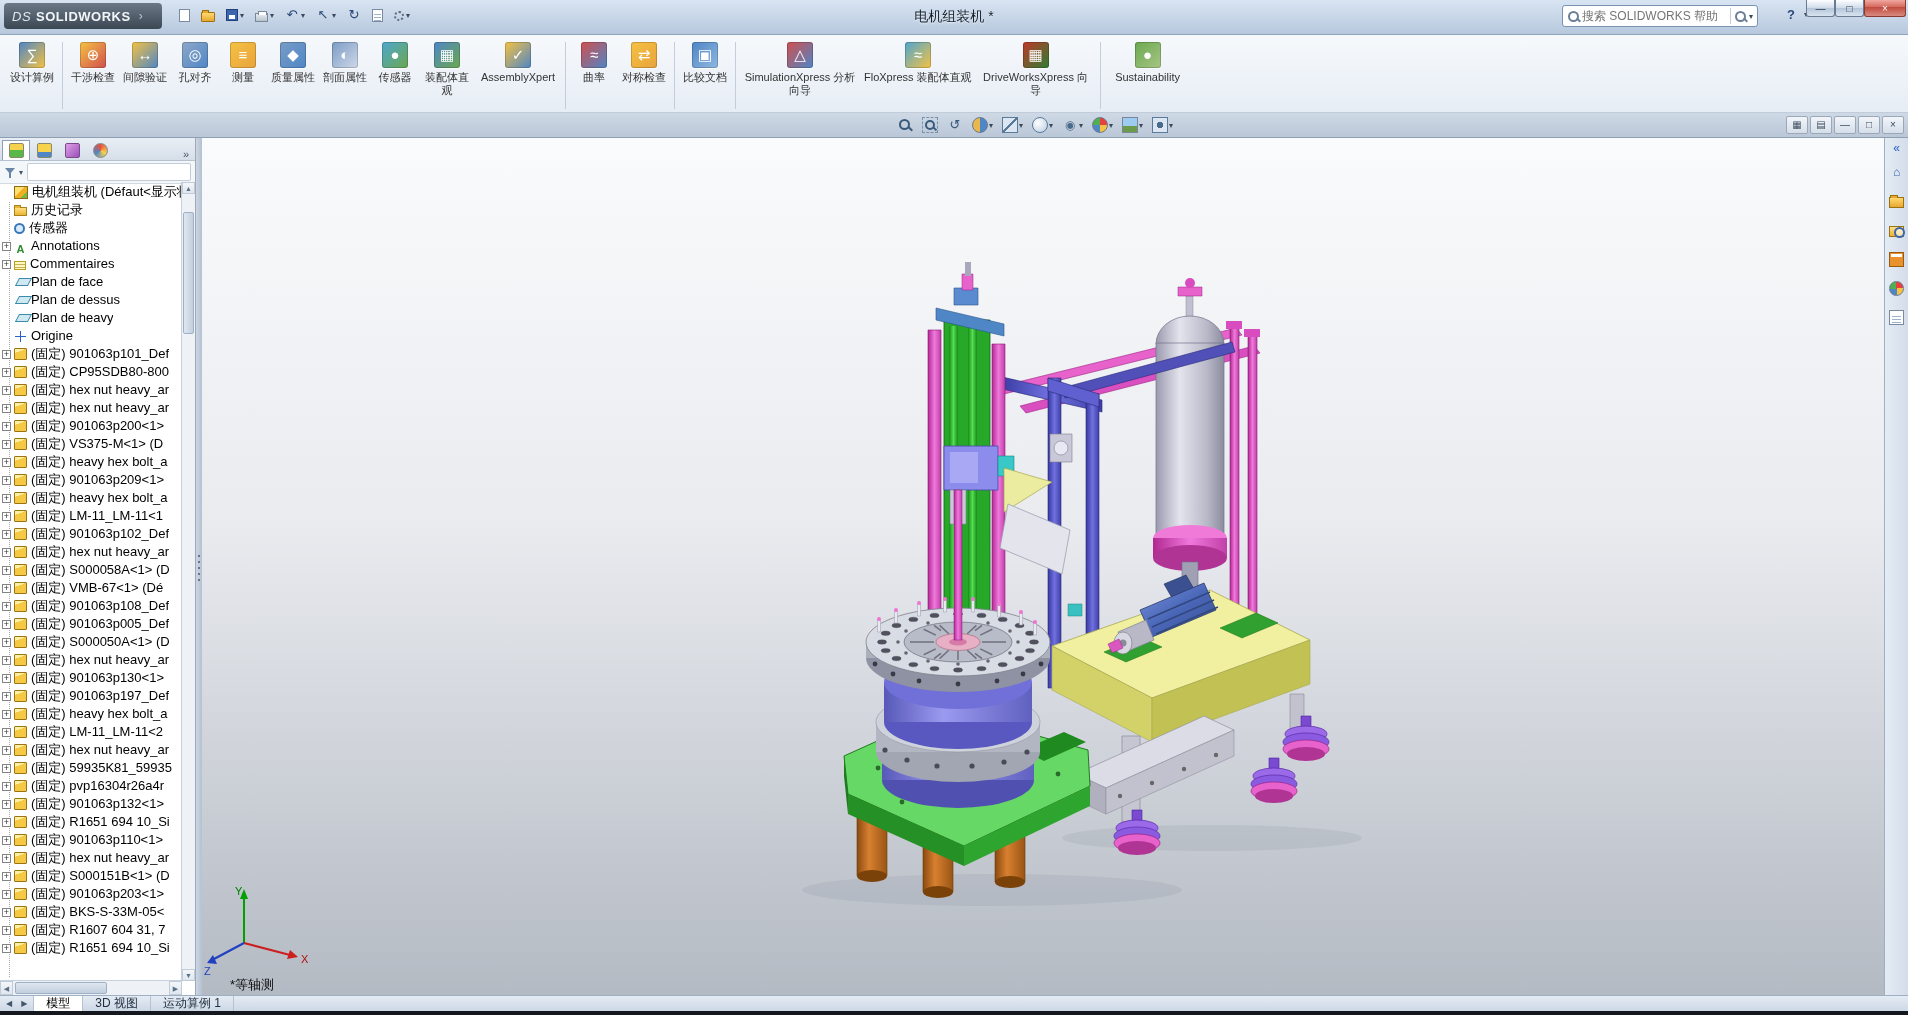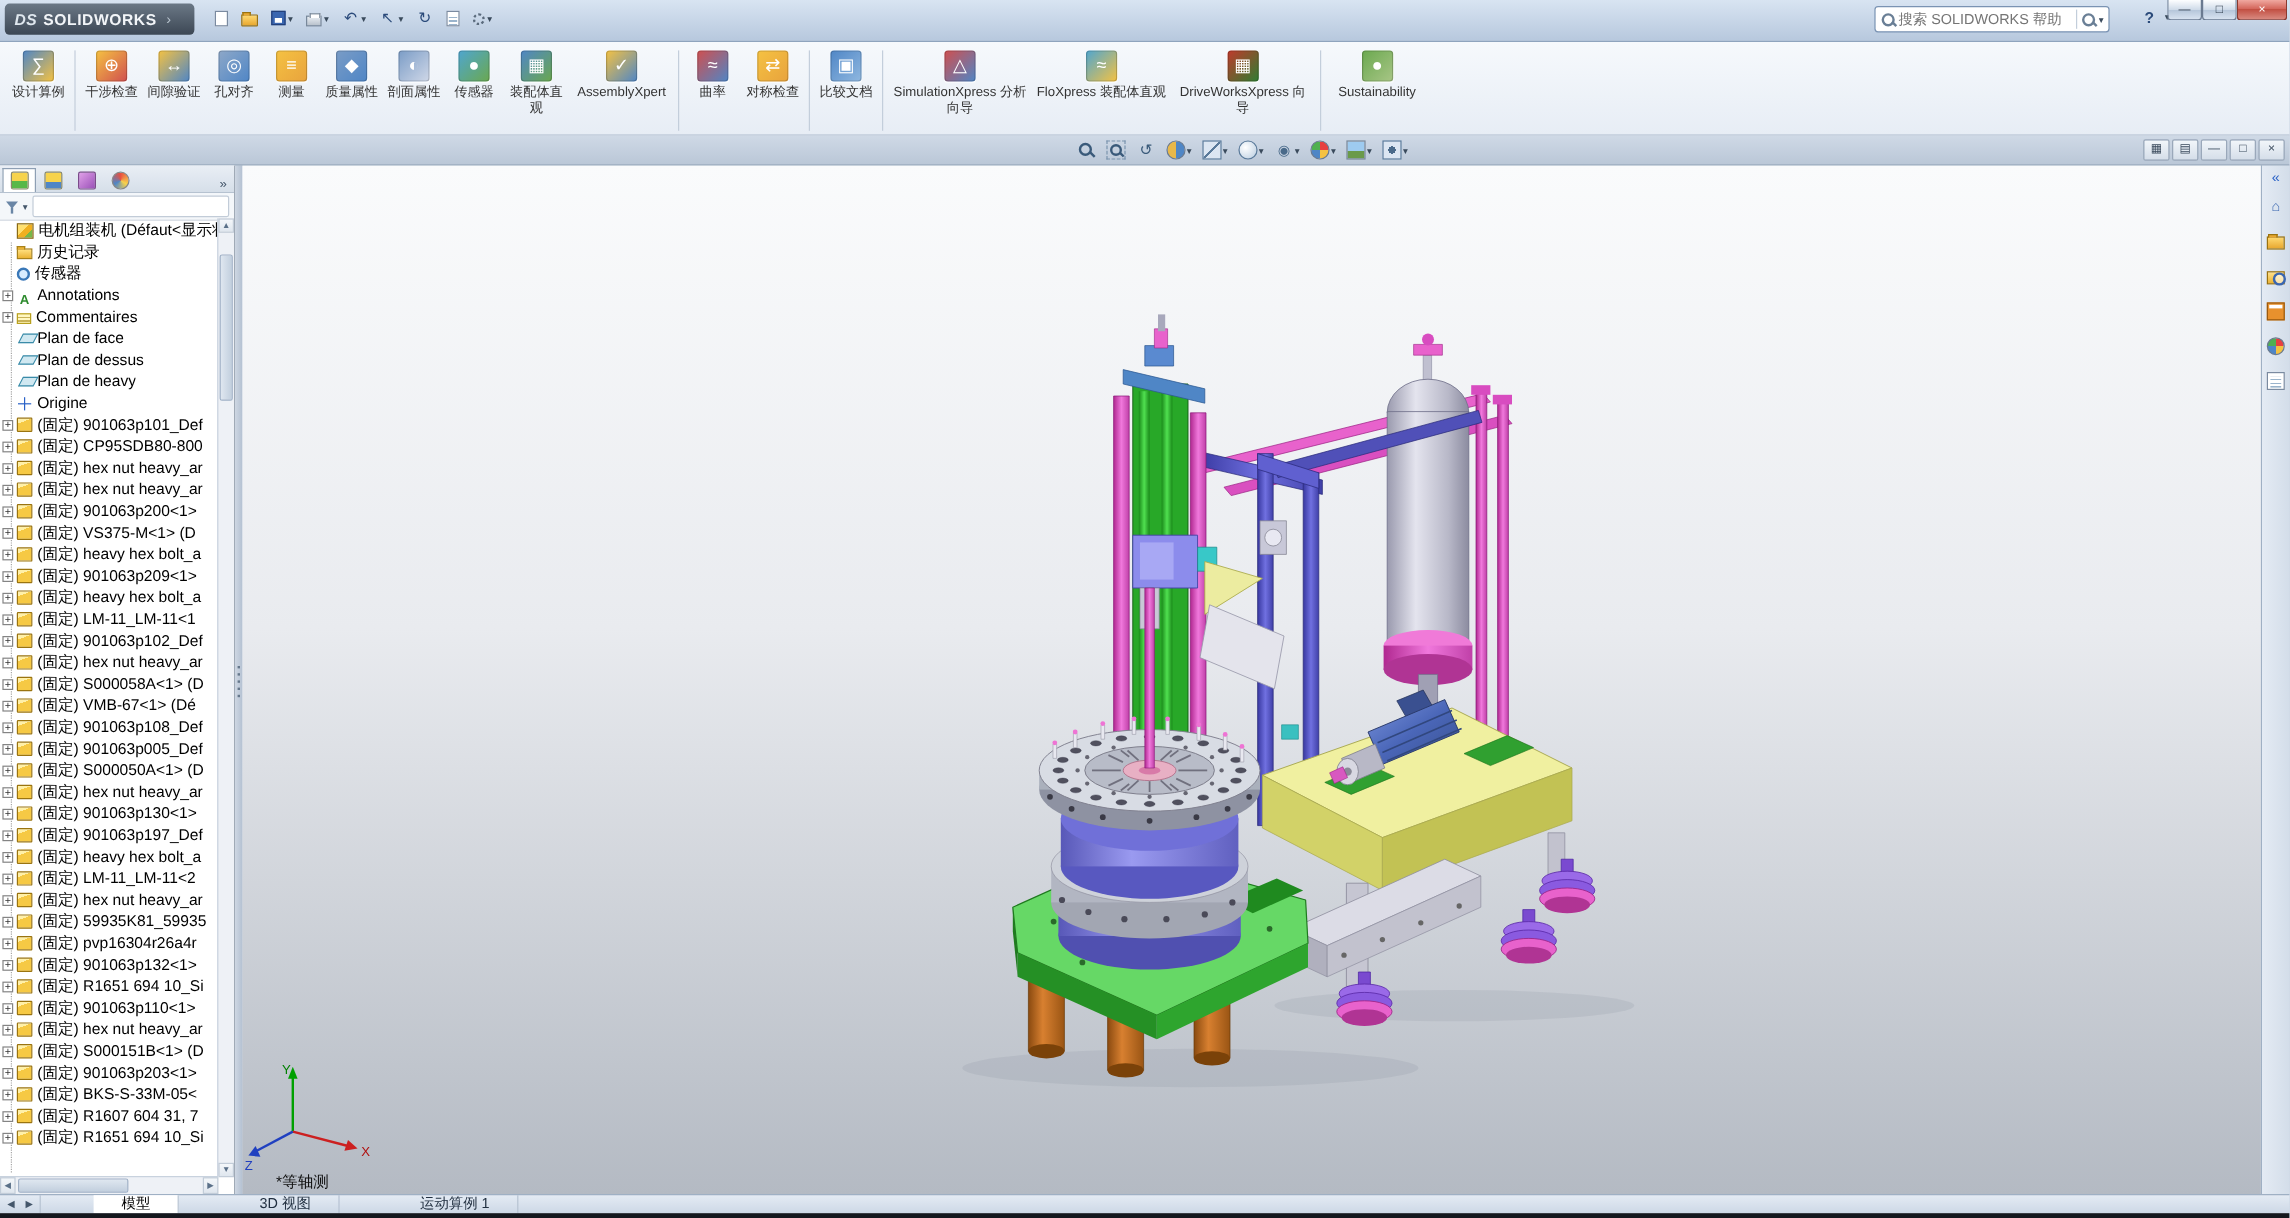--- a/index.html
+++ b/index.html
@@ -8,21 +8,21 @@
        -webkit-font-smoothing:antialiased;}
   #app{position:absolute;inset:0;display:flex;flex-direction:column;}
 
   
   .titlebar{height:34px;position:relative;flex:0 0 34px;
     background:linear-gradient(var(--titlebar_top,#d8e4f2),var(--titlebar_bottom,#b7c8dd));
     border-bottom:1px solid #8fa4bd;}
   .sw-logo{position:absolute;left:4px;top:3px;height:26px;width:158px;border-radius:4px;
     background:linear-gradient(#6b7886,#3c4754);color:#f2f5f8;display:flex;align-items:center;
     padding:0 8px;box-sizing:border-box;font-size:13px;letter-spacing:.5px;}
-  .sw-logo .ds{font-style:italic;font-weight:700;margin-right:5px;color:#dfe7ee;}
+  .sw-logo .ds{font-style:italic;font-weight:400;margin-right:5px;color:#dfe7ee;}
   .sw-logo .sw{font-weight:700;}
   .sw-logo .arr{margin-left:8px;color:#b8c4ce;font-size:12px;}
   #quickbar{position:absolute;left:175px;top:5px;display:flex;align-items:center;gap:3px;}
   .qbtn{display:flex;align-items:center;padding:2px 3px;border-radius:3px;border:1px solid transparent;}
   .qicon{display:inline-block;width:14px;height:14px;font-size:13px;line-height:14px;text-align:center;color:#2a4a7a;box-sizing:border-box;}
   .qcaret{font-size:8px;color:#3a4a5c;margin-left:2px;}
   .new-document-icon{width:11px;height:13px;background:#fff;border:1px solid #7a8aa0;}
   .open-document-icon{width:14px;height:10px;margin-top:3px;background:linear-gradient(#ffd970,#e8a830);border:1px solid #9a7210;border-radius:0 1px 1px 1px;position:relative;}
   .open-document-icon::before{content:"";position:absolute;top:-3px;left:0;width:5px;height:2px;background:#e8a830;border:1px solid #9a7210;border-bottom:none;}
   .save-icon{background:#3a66b0;border:1px solid #23407a;position:relative;width:12px;height:12px;}
@@ -165,21 +165,21 @@
   .view-palette-icon{background:#e8912d;border:1px solid #9a5a10;position:relative;}
   .view-palette-icon::before{content:"";position:absolute;left:1px;top:1px;right:1px;height:3px;background:#fff;}
   .appearances-icon{background:conic-gradient(#e84040 0 25%,#f5c242 0 50%,#4f86c6 0 75%,#50b050 0);border-radius:50%;border:1px solid #6a7a90;}
   .custom-properties-icon{background:#fff;border:1px solid #7a8aa0;
     background-image:repeating-linear-gradient(to bottom,transparent 0 2px,#9ab4cc 2px 3px);background-size:9px 9px;background-position:2px 3px;background-repeat:no-repeat;}
 
   
   .bottombar{flex:0 0 15px;background:linear-gradient(#e4ebf4,#cdd8e6);border-top:1px solid #9fb0c4;display:flex;align-items:stretch;}
   .bb-arrows{display:flex;align-items:center;padding:0 2px;gap:1px;border-right:1px solid #b6c2d2;}
   .bb-arrow{font-size:8px;color:#44566a;padding:0 4px;line-height:14px;}
-  .btab{font-size:12px;line-height:15px;padding:0 23px;color:#223041;border-right:1px solid #b6c2d2;white-space:nowrap;margin-left:44px;}
+  .btab{font-size:12px;line-height:15px;padding:0 12px;color:#223041;border-right:1px solid #b6c2d2;white-space:nowrap;}
   .btab.active{background:#fff;color:#000;}
   .taskbar-sliver{flex:0 0 4px;background:#14171d;}
 </style>
 </head>
 <body style="--viewport_top: #fafbfc; --viewport_bottom: #b4bac3; --titlebar_top: #d8e4f2; --titlebar_bottom: #b7c8dd; --accent: #4f86c6; --model_magenta: #e862cc; --model_green: #66d866; --model_yellow: #f0f0a0; --model_blue: #7878e0; --model_copper: #d88030;">
 
 <div id="app">
 
   <header class="titlebar">
     <div class="sw-logo">
@@ -214,20 +214,21 @@
           <span class="qicon rebuild-icon">↻</span>
         </div>
         <div class="qbtn">
           <span class="qicon file-properties-icon"></span>
         </div>
         <div class="qbtn">
           <span class="qicon options-icon"></span>
           <span class="qcaret">▾</span>
         </div>
       </div>
+    <div class="doc-title">电机组装机 *</div>
     <div class="search-box">
       <span class="mag-icon"></span>
       <input placeholder="搜索 SOLIDWORKS 帮助" style="">
       <span class="search-split"></span>
       <span class="search-go">
         <span class="mag-icon"></span>
         <span class="qcaret">▾</span>
       </span>
     </div>
     <div class="help-group">

